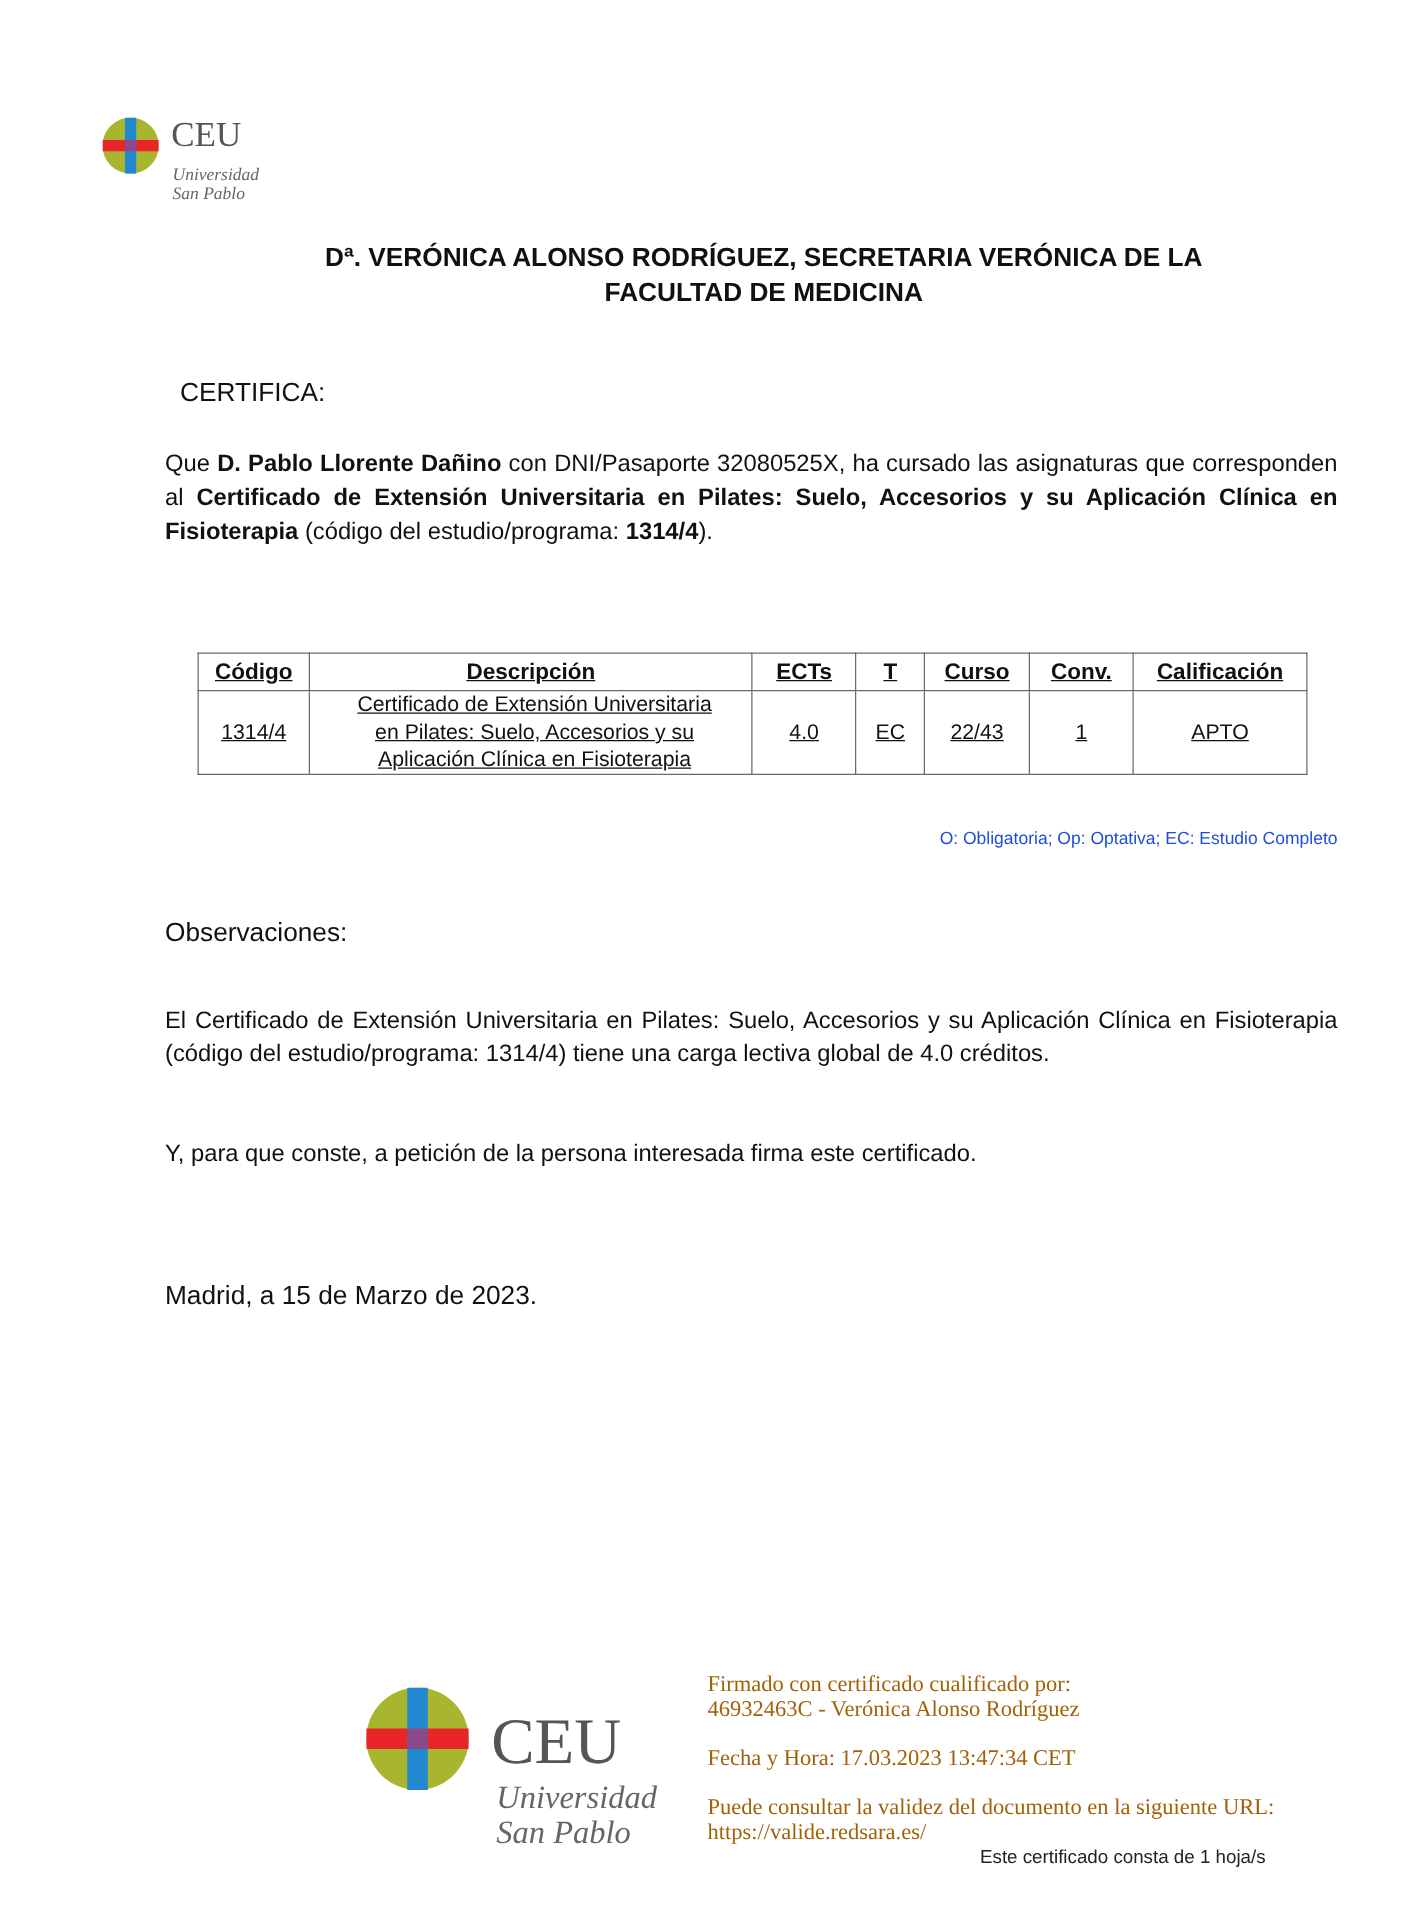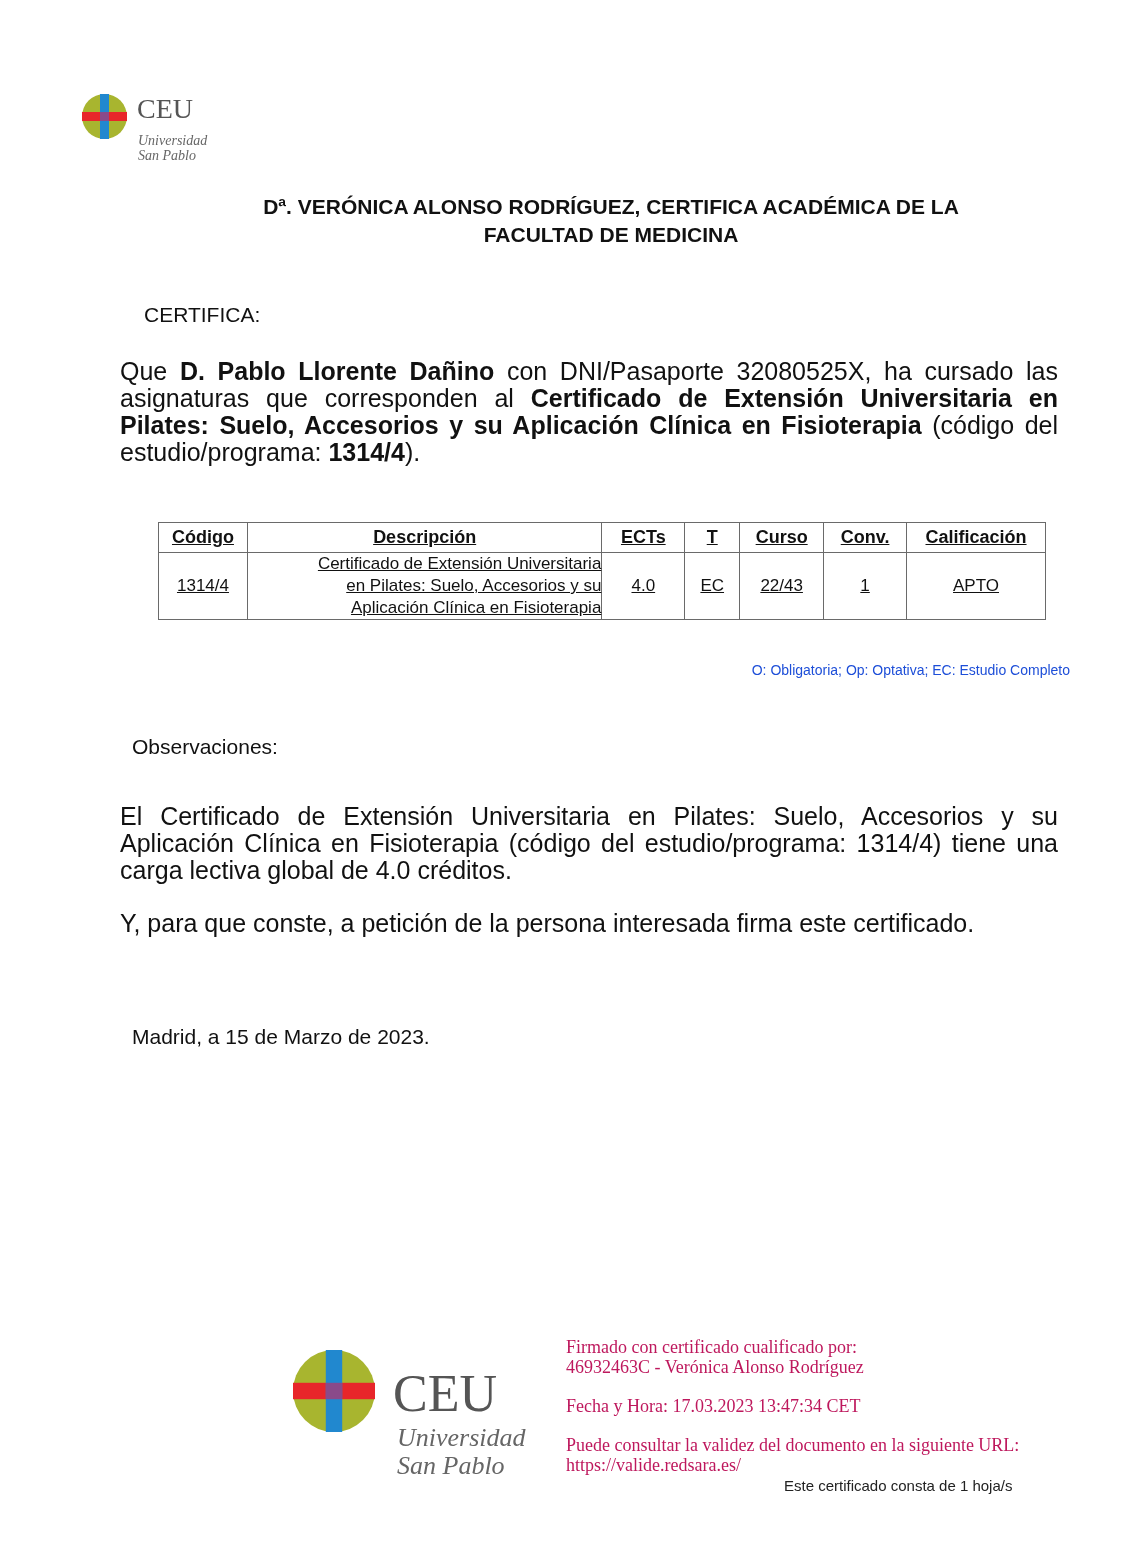--- a/index.html
+++ b/index.html
@@ -9,44 +9,44 @@
   
   .logo-small { left: 82px; top: 93px; width: 140px; height: 72px; }
   .logo-small .disc { position: absolute; left: 0; top: 1px; width: 45px; height: 45px; }
   .logo-small .ceu { position: absolute; left: 55px; top: 2px; font-family: "Liberation Serif", serif; font-size: 28px; color: #555; letter-spacing: 0px; line-height: 1; }
   .logo-small .uni { position: absolute; left: 56px; top: 40px; font-family: "Liberation Serif", serif; font-style: italic; font-size: 14px; color: #666; line-height: 15px; }
 
   .heading { left: 130px; width: 962px; top: 193px; text-align: center; font-weight: bold; font-size: 21px; line-height: 28px; letter-spacing: 0px; }
 
   .certifica { left: 132px; top: 303px; font-size: 21px; margin-left: 12px; }
 
-  .para { left: 120px; width: 938px; font-size: 25px; line-height: 27px; text-align: justify; }
+  .para { left: 132px; width: 938px; font-size: 19px; line-height: 27px; text-align: justify; }
   .p1 { top: 358px; }
   .p1 b { font-weight: bold; }
 
   table.grades { position: absolute; left: 158px; top: 522px; width: 888px; border-collapse: collapse; font-size: 17px; }
   table.grades th, table.grades td { border: 1.5px solid #6a6a6a; text-align: center; padding: 0; text-decoration: underline; }
   table.grades th { height: 29px; font-weight: bold; font-size: 18px; }
   table.grades td { height: 66px; }
-  table.grades td.desc { text-align: right; padding-left: 6px; line-height: 22px; font-size: 17px; }
+  table.grades td.desc { text-align: center; padding-left: 6px; line-height: 22px; font-size: 17px; }
 
   .legend { right: 60px; top: 662px; font-size: 14px; color: #1d4ed8; }
 
   .obs-title { left: 132px; top: 735px; font-size: 21px; }
   .p2 { top: 803px; }
   .p3 { top: 910px; }
   .place { left: 132px; top: 1025px; font-size: 21px; }
 
   
   .logo-big { left: 293px; top: 1350px; width: 260px; height: 130px; }
   .logo-big .disc { position: absolute; left: 0; top: 0; width: 82px; height: 82px; }
   .logo-big .ceu { position: absolute; left: 100px; top: 18px; font-family: "Liberation Serif", serif; font-size: 52px; color: #555; line-height: 1; }
   .logo-big .uni { position: absolute; left: 104px; top: 74px; font-family: "Liberation Serif", serif; font-style: italic; font-size: 26px; color: #666; line-height: 28px; }
 
-  .sig { left: 566px; top: 1337px; font-family: "Liberation Serif", serif; font-size: 18px; line-height: 20px; color: #be185d; }
+  .sig { left: 566px; top: 1337px; font-family: "Liberation Serif", serif; font-size: 18px; line-height: 20px; color: #a16207; }
   .sig div { white-space: nowrap; }
   .sig .gap { height: 19px; }
   .pages { left: 784px; top: 1477px; font-size: 15px; color: #222; }
 </style>
 </head>
 <body>
 
 <div class="abs logo-small">
   <svg class="disc" viewBox="0 0 100 100">
     <circle cx="50" cy="50" r="50" fill="#a8b52f"></circle>
@@ -55,21 +55,21 @@
     <rect x="40" y="40" width="20" height="20" fill="#8a4a8a"></rect>
   </svg>
   <div class="ceu">CEU</div>
   <div class="uni">
     <div>Universidad</div>
     <div>San Pablo</div>
   </div>
 </div>
 
 <div class="abs heading">
-  <div>Dª. VERÓNICA ALONSO RODRÍGUEZ, CERTIFICA ACADÉMICA DE LA</div>
+  <div>Dª. VERÓNICA ALONSO RODRÍGUEZ, SECRETARIA VERÓNICA DE LA</div>
   <div>FACULTAD DE MEDICINA</div>
 </div>
 
 <div class="abs certifica">CERTIFICA:</div>
 
 <div class="abs para p1"><span>Que </span><b>D. Pablo Llorente Dañino</b><span> con DNI/Pasaporte 32080525X, ha cursado las asignaturas que corresponden al </span><b>Certificado de Extensión Universitaria en Pilates: Suelo, Accesorios y su Aplicación Clínica en Fisioterapia</b><span> (código del estudio/programa: </span><b>1314/4</b><span>).</span></div>
 
 <table class="grades">
   <colgroup>
     <col style="width:89px">

